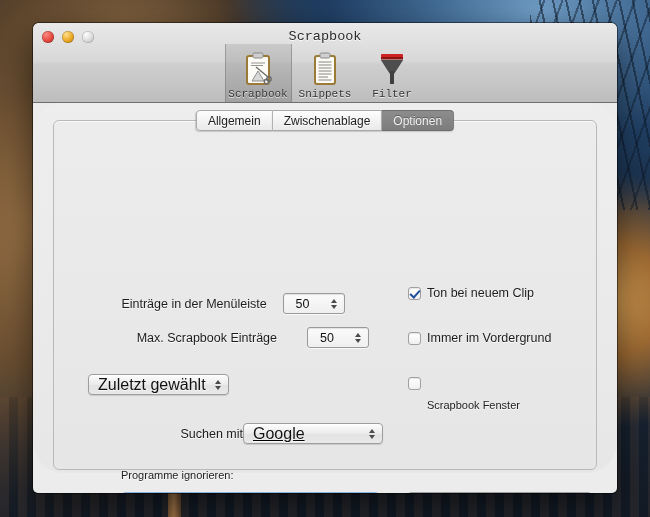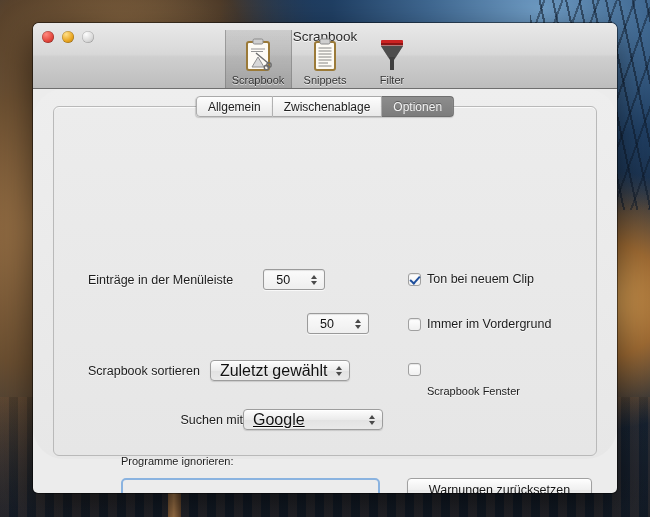--- a/index.html
+++ b/index.html
@@ -52,24 +52,25 @@
     width: 584px; height: 470px;
     border-radius: 6px 6px 5px 5px;
     box-shadow: 0 14px 34px rgba(0,0,0,.55), 0 0 0 1px rgba(0,0,0,.45);
     background: #ececec;
     overflow: hidden;
   }
 
   
   #titlebar {
     position: relative;
-    height: 66px;
+    height: 80px;
     background: linear-gradient(to bottom, #e9e9e9 0%, #d8d8d8 48%, #cfcfcf 52%, #bdbdbd 100%);
     border-bottom: 1px solid #6f6f6f;
     border-radius: 5px 5px 0 0;
+    font-family: Liberation Mono, monospace;
   }
   #titlebar .title {
     position: absolute; left: 0; right: 0; top: 6px;
     text-align: center;
     font-size: 13.5px;
     color: #2b2b2b;
     text-shadow: 0 1px 0 rgba(255,255,255,.85);
   }
   .lights { position: absolute; left: 9px; top: 8px; display: flex; gap: 8px; }
   .light { width: 12px; height: 12px; border-radius: 50%; }
@@ -321,43 +322,43 @@
   <div id="content">
 
     <div id="tabbox"></div>
 
     <div id="tabs">
       <div class="tab">Allgemein</div>
       <div class="tab">Zwischenablage</div>
       <div class="tab active">Optionen</div>
     </div>
 
-    <div class="row" style="left:55px; top:180px; width:290px; justify-content:flex-start; gap:30px;">
+    <div class="row" style="left:55px; top:190px; width:290px; justify-content:center; gap:16px;">
       <span class="flabel">Einträge in der Menüleiste</span>
       <div class="stepper">
         <span class="val">50</span>
         <span class="arrows">
           <span class="tri-up"></span>
             <span class="tri-dn"></span>
         </span>
       </div>
     </div>
 
     <div class="row" style="left:55px; top:224px; width:281px; justify-content:flex-end; gap:30px;">
+      <span class="flabel">Max. Scrapbook Einträge</span>
       <div class="stepper">
         <span class="val">50</span>
         <span class="arrows">
           <span class="tri-up"></span>
             <span class="tri-dn"></span>
         </span>
       </div>
     </div>
 
     <div class="row" style="left:55px; top:271px; gap:10px;">
-      <span class="flabel">Scrapbook sortieren</span>
       <div class="popup">
         <span class="pv">Zuletzt gewählt</span>
         <span class="arrows">
           <span class="tri-up"></span>
             <span class="tri-dn"></span>
         </span>
       </div>
     </div>
 
     <div class="row" style="left:88px; top:320px;text-align:right;">

